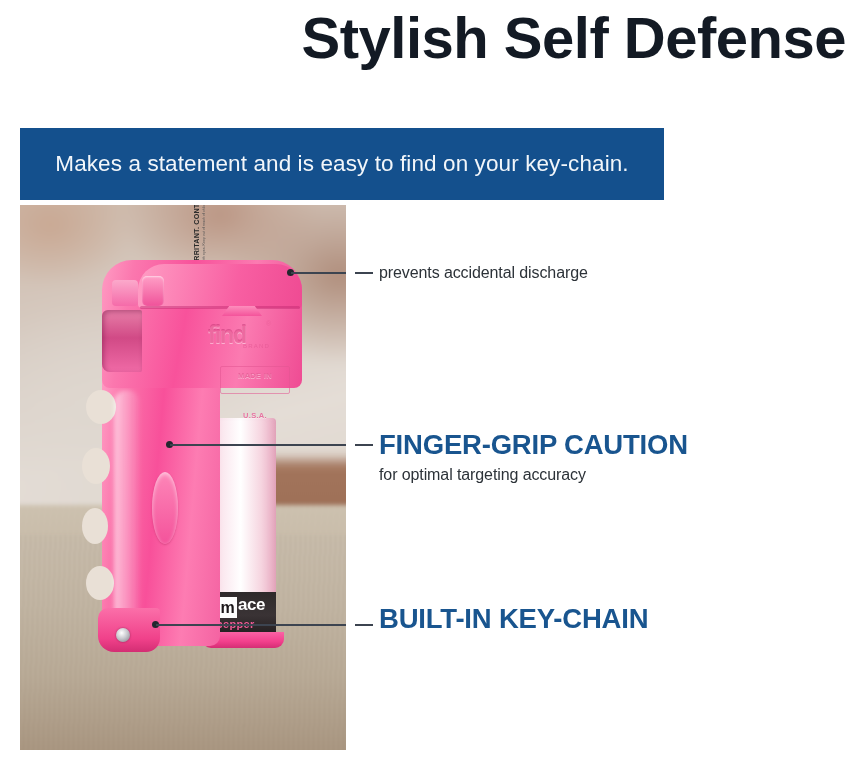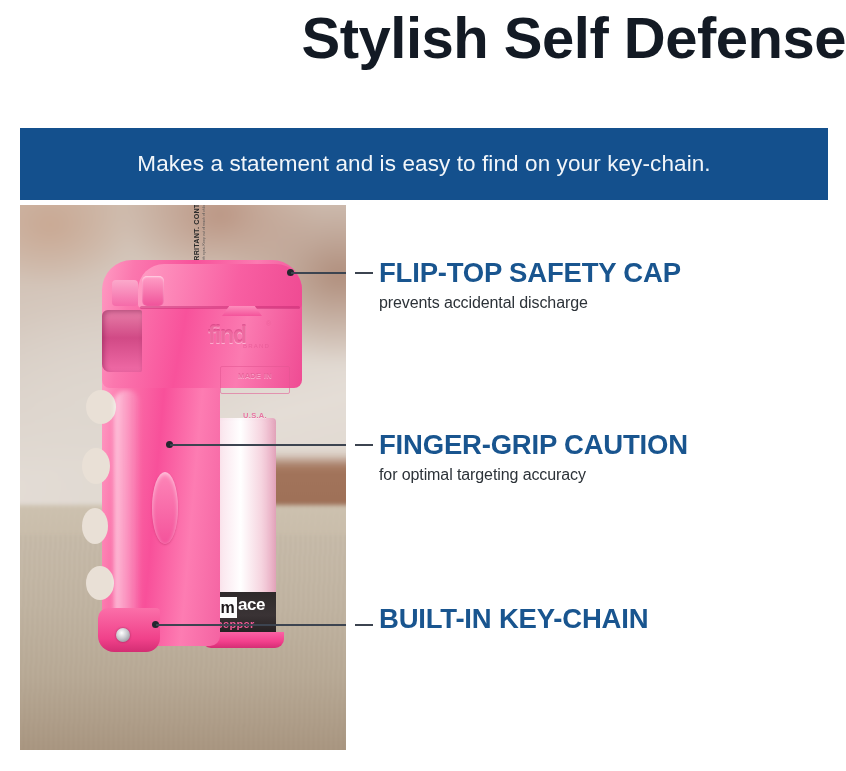--- a/index.html
+++ b/index.html
@@ -21,21 +21,21 @@
     letter-spacing:-0.5px;
     color:#131a24;
     line-height:1.05;
     white-space:nowrap;
   }
 
   
   #banner{
     position:absolute;
     left:20px;top:128px;
-    width:808px;height:72px;
+    width:644px;height:72px;
     background:#14508d;
     display:flex;align-items:center;justify-content:center;
   }
   #banner-text{
     color:#f2f6fa;
     font-size:22.5px;
     font-weight:normal;
     letter-spacing:0.1px;
     white-space:nowrap;
   }
@@ -363,21 +363,20 @@
 
 <div class="leader-dot" style="left:166px;top:441px;"></div>
 <div class="leader" style="left:170px;top:444px;width:176px;"></div>
 <div class="leader-stub" style="left:355px;top:444px;width:18px;"></div>
 
 <div class="leader-dot" style="left:152px;top:621px;"></div>
 <div class="leader" style="left:156px;top:624px;width:190px;"></div>
 <div class="leader-stub" style="left:355px;top:624px;width:18px;"></div>
 
 <div class="feature" id="feat0">
-  <h3>FLIP-TOP SAFETY CAP</h3>
   <p>prevents accidental discharge</p>
 </div>
 
 <div class="feature" id="feat1">
   <h3>FINGER-GRIP CAUTION</h3>
   <p>for optimal targeting accuracy</p>
 </div>
 
 <div class="feature" id="feat2">
   <h3>BUILT-IN KEY-CHAIN</h3>

